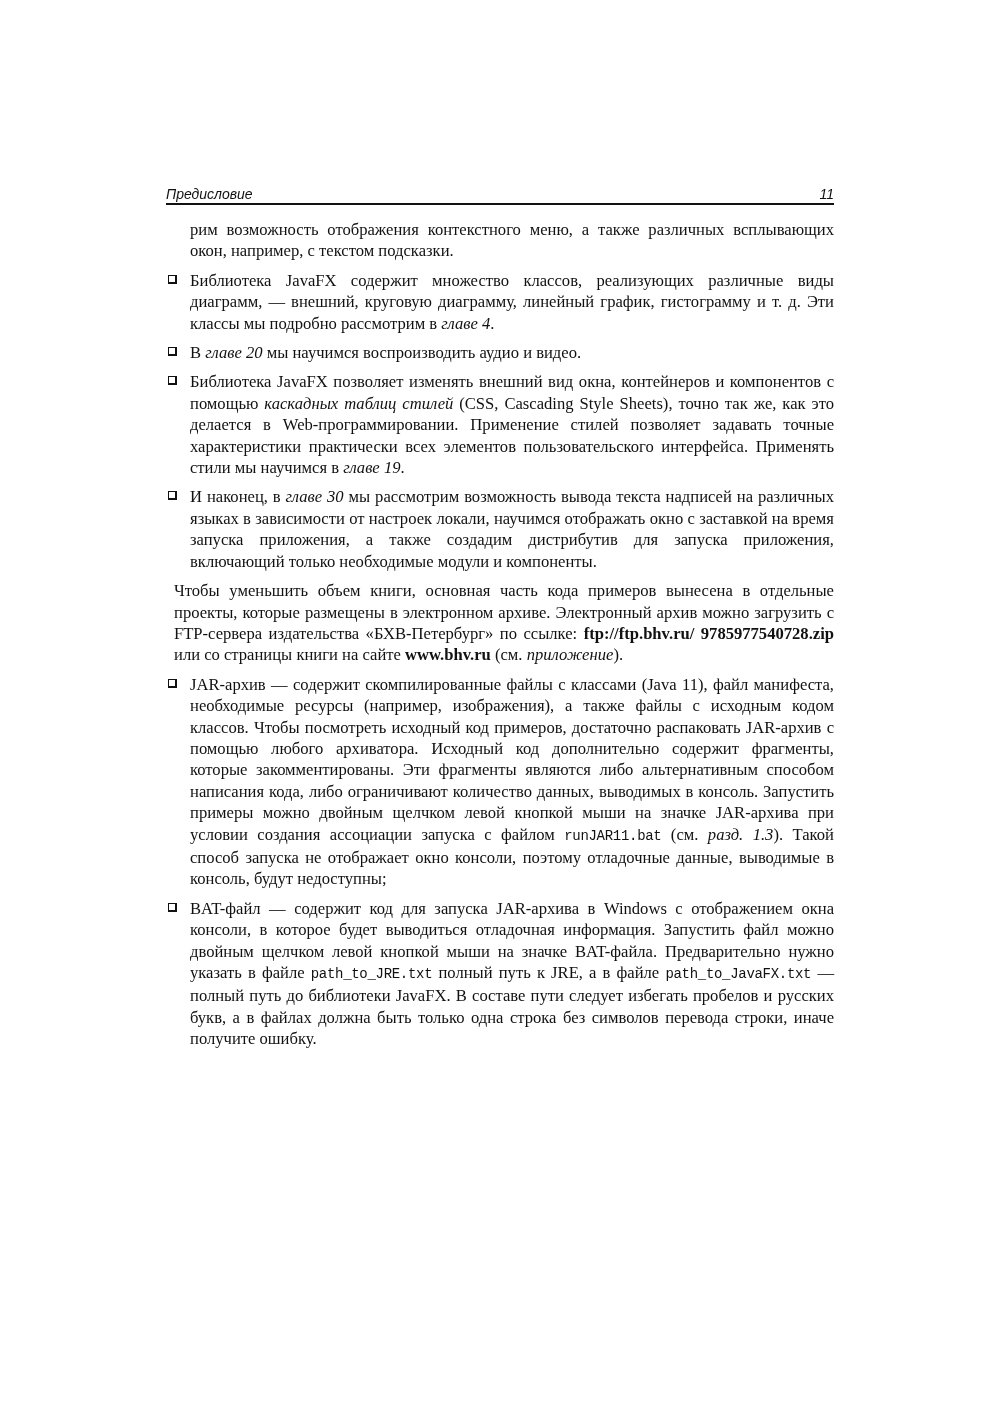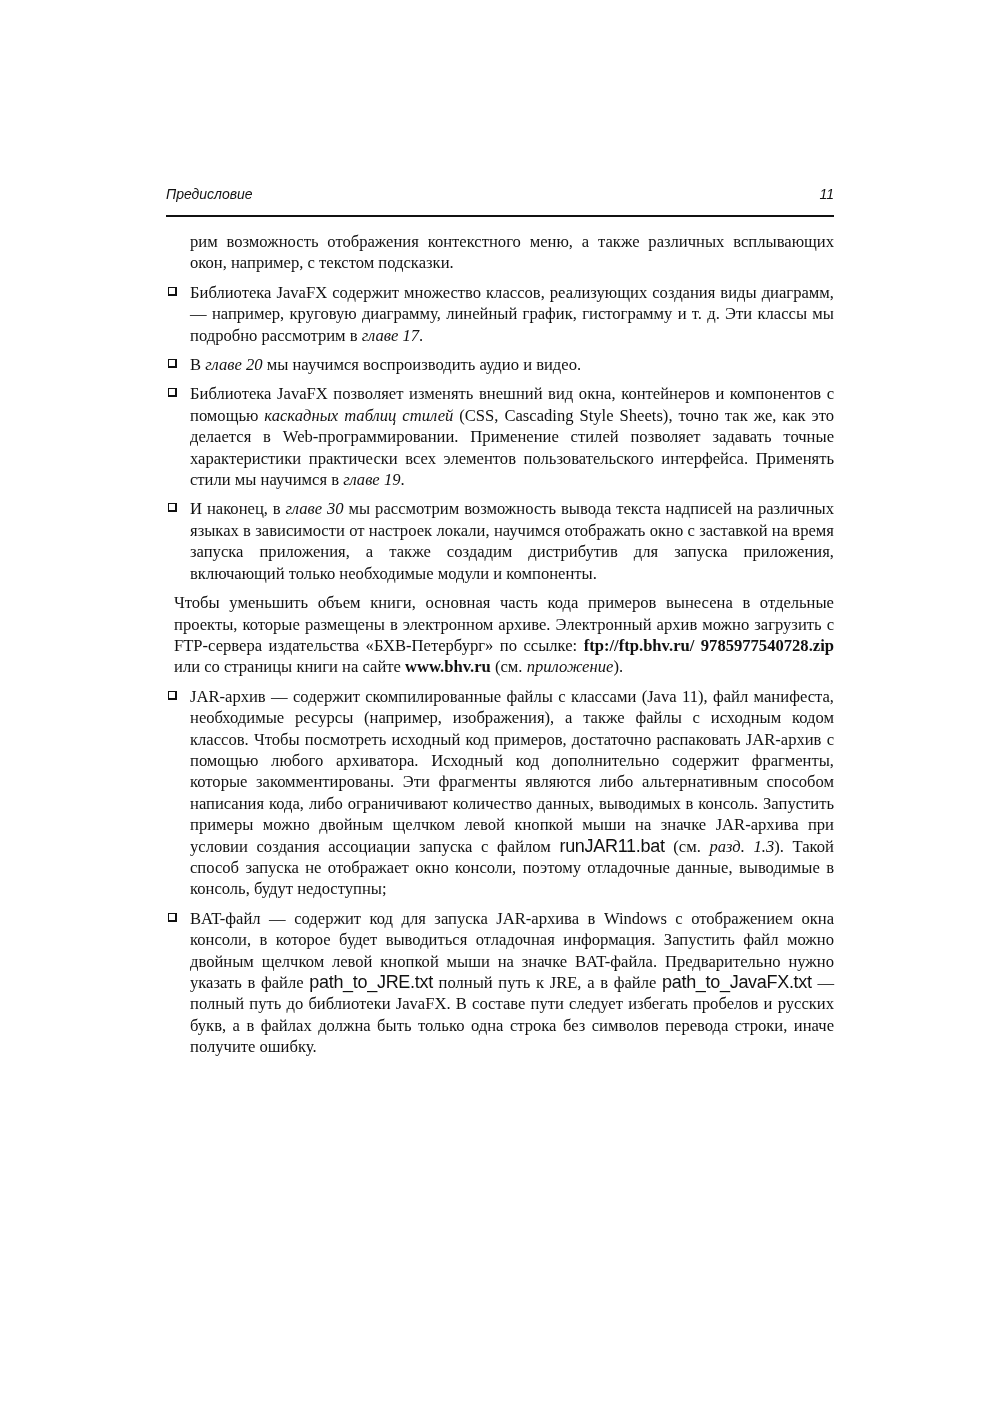--- a/index.html
+++ b/index.html
@@ -22,21 +22,21 @@
     }
     .running-header {
       display: flex;
       justify-content: space-between;
       align-items: flex-end;
       font-family: "Liberation Sans", "DejaVu Sans", sans-serif;
       font-style: italic;
       font-size: 14px;
       line-height: 16px;
       border-bottom: 2px solid #111;
-      padding-bottom: 13px;
+      padding-bottom: 1px;
       margin-bottom: 14px;
     }
     .body-text {
       font-family: "Liberation Serif", "DejaVu Serif", serif;
       font-size: 16.6px;
       line-height: 21.4px;
       text-align: justify;
       hyphens: manual;
     }
     .para {
@@ -57,41 +57,41 @@
       width: 9px;
       height: 9px;
       border: 1.6px solid #111;
       border-right-width: 2.4px;
       border-bottom-width: 2.4px;
       box-sizing: border-box;
     }
     .it { font-style: italic; }
     .b { font-weight: bold; }
     .mono-sans {
-      font-family: Liberation Sans, sans-serif;
-      font-size: 18px;
+      font-family: Liberation Mono, monospace;
+      font-size: 14px;
       letter-spacing: -0.3px;
     }
   </style>
 </head>
 <body>
 
 <div class="page">
   <div class="running-header">
     <span>Предисловие</span>
     <span>11</span>
   </div>
 
   <div class="body-text">
     <p class="cont"><span>рим возможность отображения контекстного меню, а также различных всплы­вающих окон, например, с текстом подсказки.</span></p>
 
 
     <div class="bullet">
       <span class="box"></span>
-      <span class="content"><span>Библиотека JavaFX содержит множество классов, реализующих создания виды диаграмм, — например, круговую диаграмму, линейный график, гистограмму и т. д. Эти классы мы подробно рассмотрим в </span><span class="it">главе 17</span><span>.</span></span>
+      <span class="content"><span>Библиотека JavaFX содержит множество классов, реализующих различные виды диаграмм, — внешний, круговую диаграмму, линейный график, гистограмму и т. д. Эти классы мы подробно рассмотрим в </span><span class="it">главе 4</span><span>.</span></span>
     </div>
 
     <div class="bullet">
       <span class="box"></span>
       <span class="content"><span>В </span><span class="it">главе 20</span><span> мы научимся воспроизводить аудио и видео.</span></span>
     </div>
 
     <div class="bullet">
       <span class="box"></span>
       <span class="content"><span>Библиотека JavaFX позволяет изменять внешний вид окна, контейнеров и ком­понентов с помощью </span><span class="it">каскадных таблиц стилей</span><span> (CSS, Cascading Style Sheets), точно так же, как это делается в Web-программировании. Применение стилей позволяет задавать точные характеристики практически всех элементов пользо­вательского интерфейса. Применять стили мы научимся в </span><span class="it">главе 19</span><span>.</span></span>

